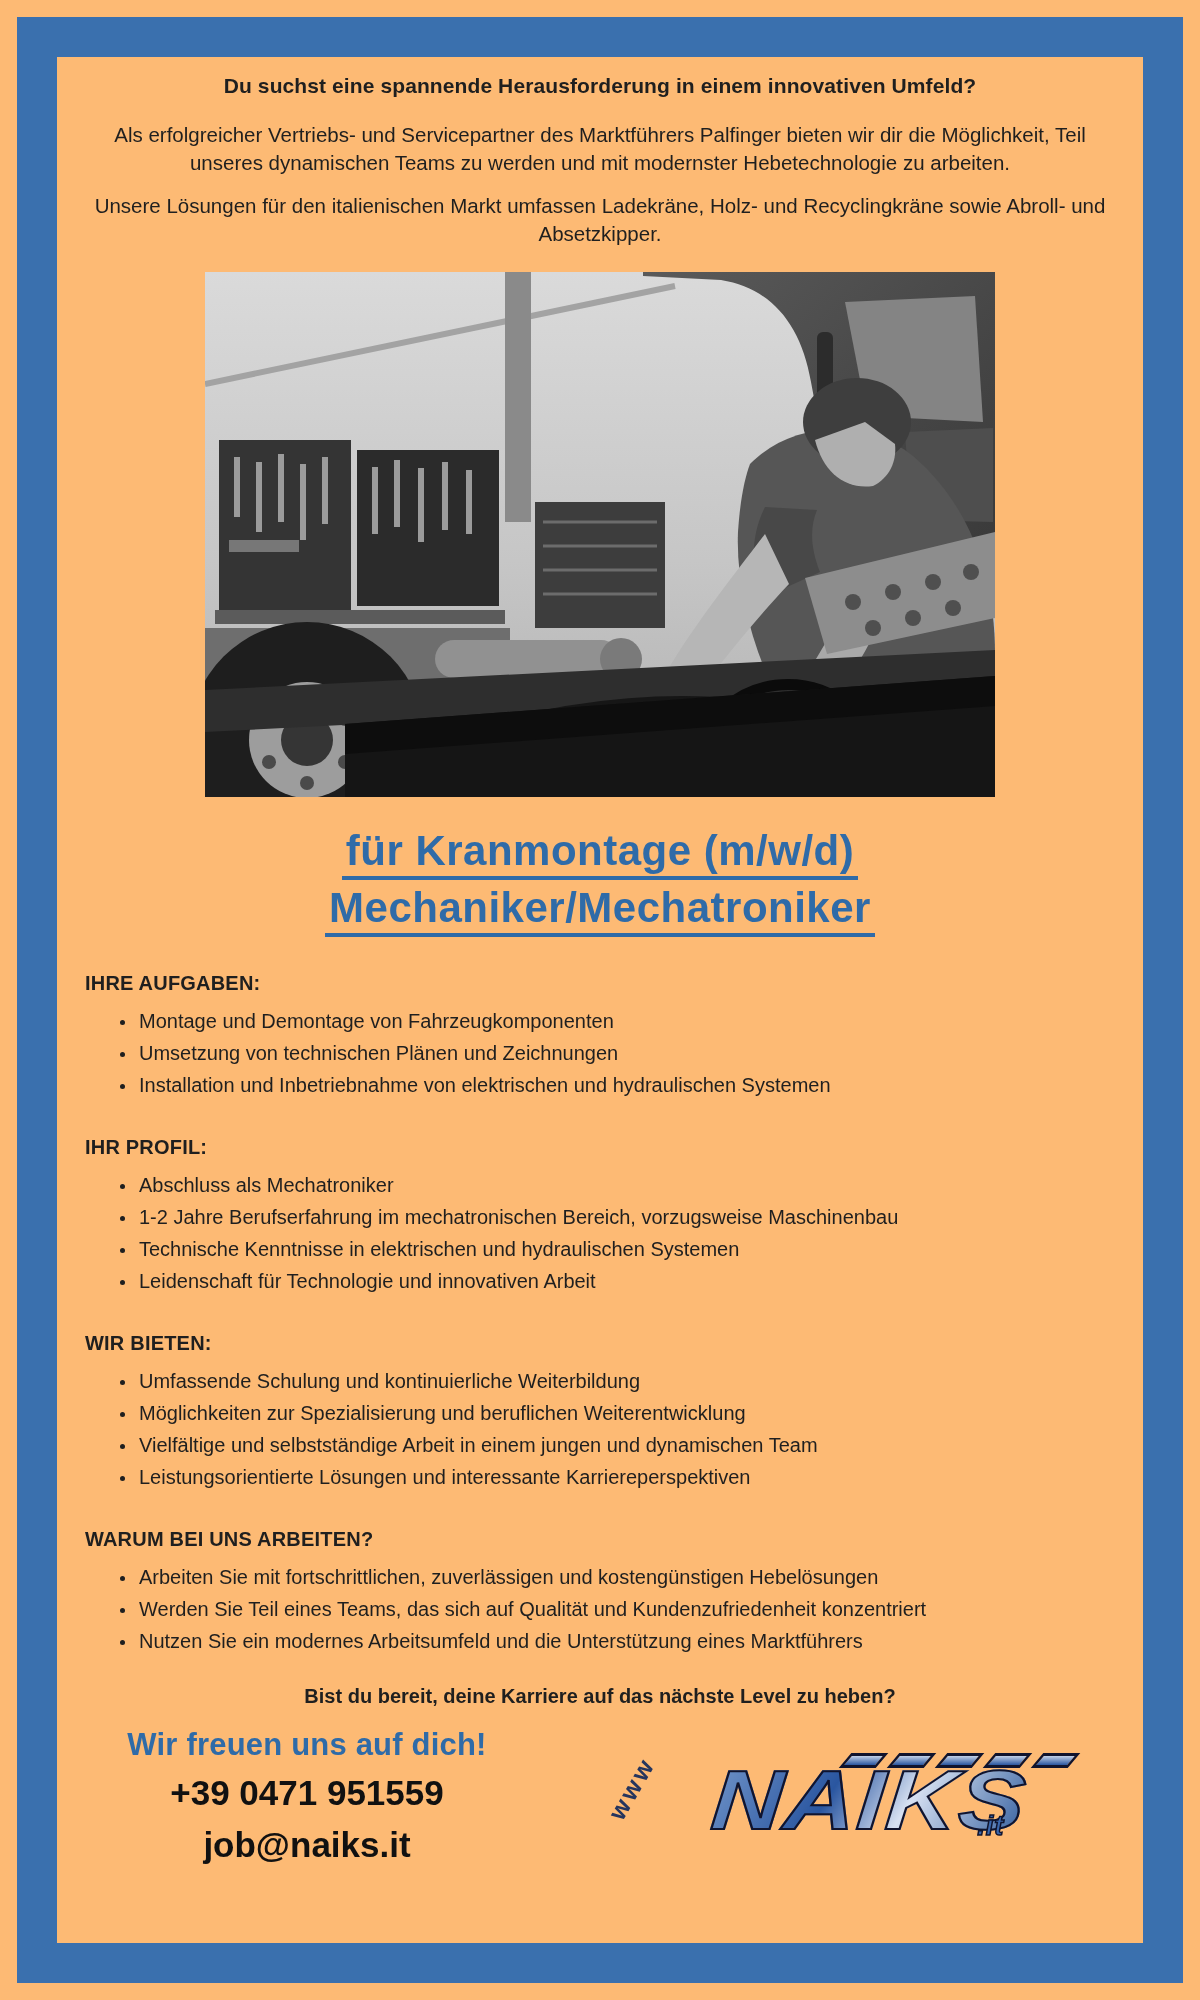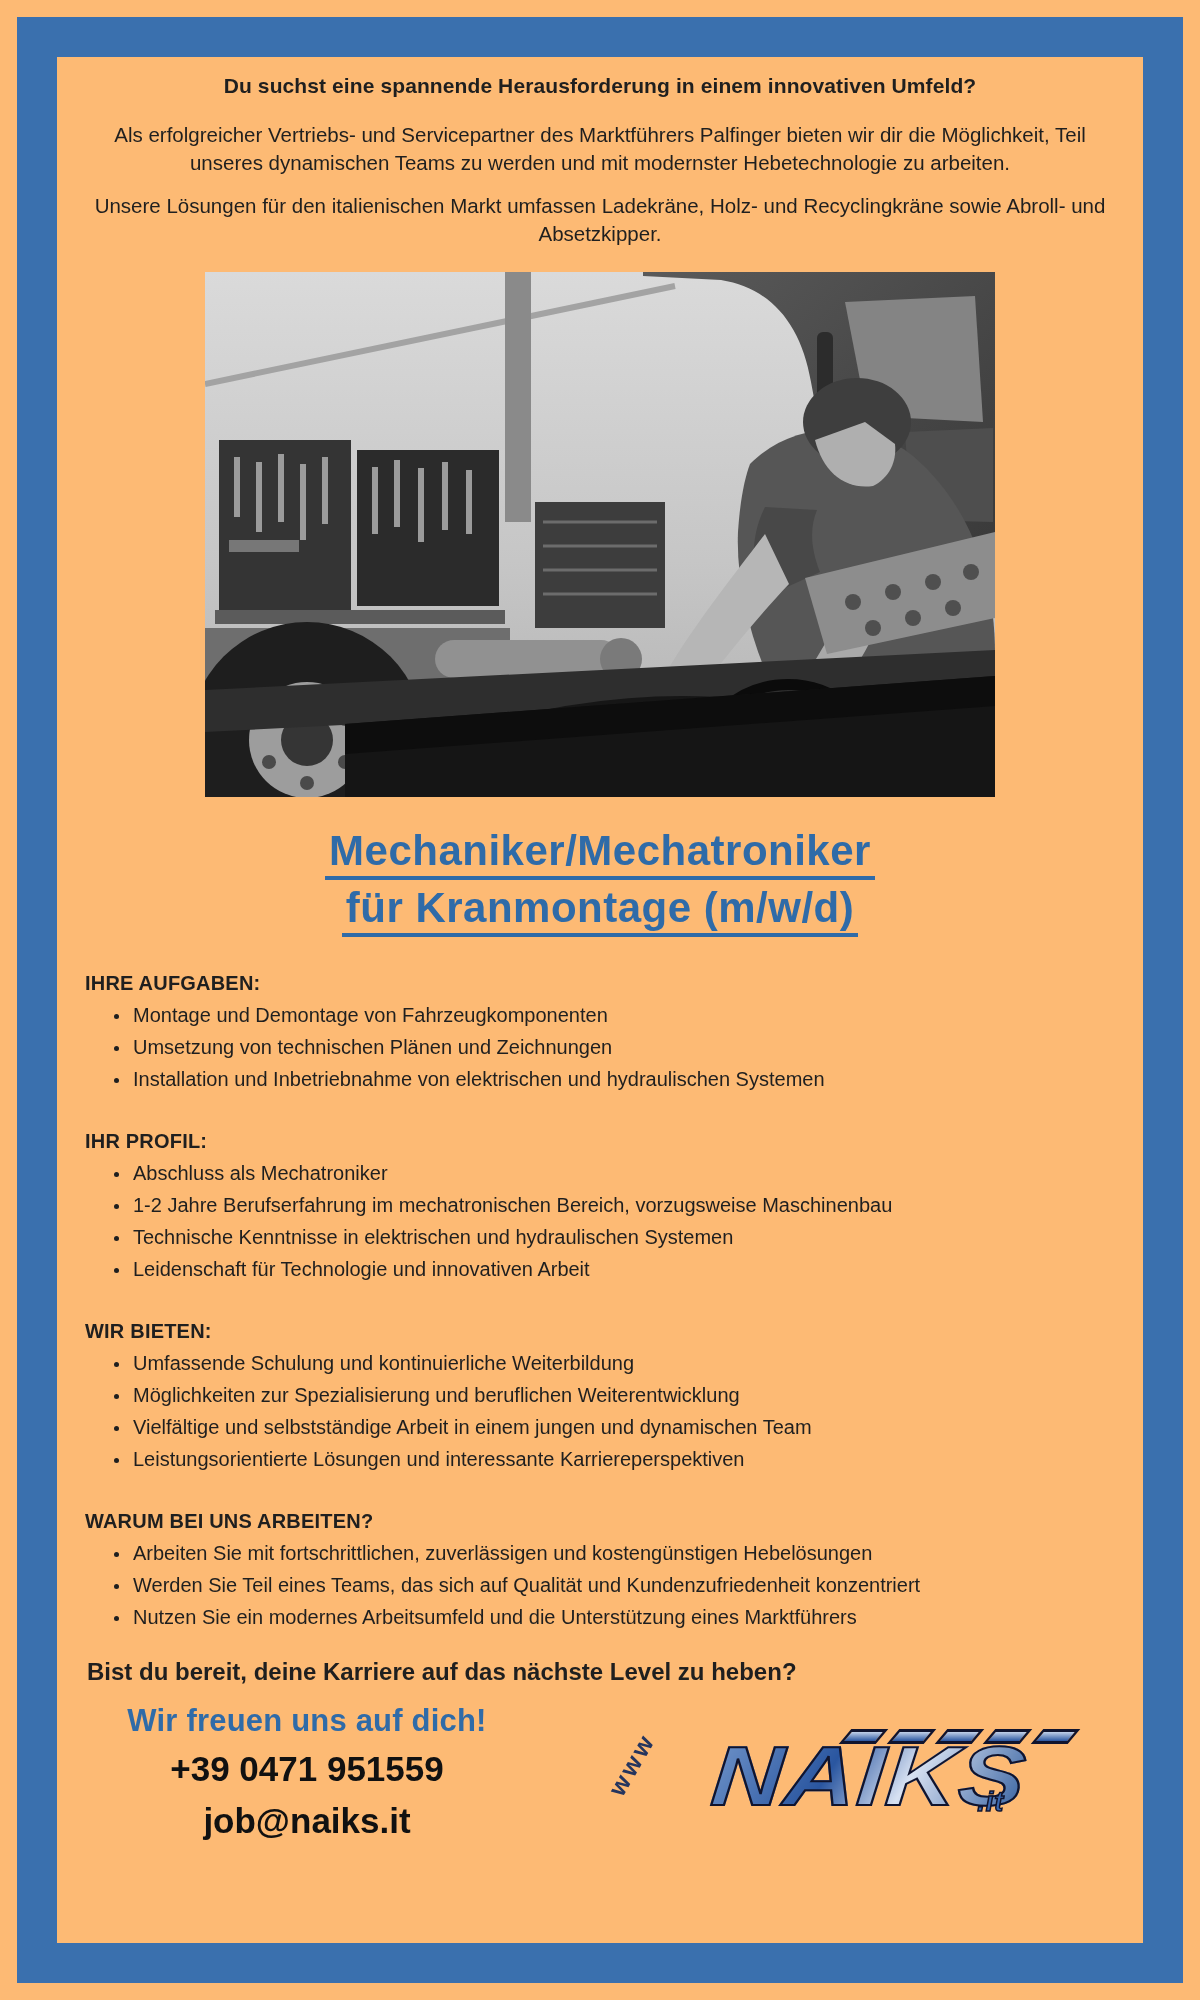--- a/index.html
+++ b/index.html
@@ -39,25 +39,25 @@
   }
   .jt-line{display:block;}
   .jt-line span{
     display:inline-block;border-bottom:4px solid var(--accent-blue);
     padding:0 4px 1px;line-height:48px;
   }
   .section{margin:0 28px;font-size:20px;}
   .section h2{
     margin:30px 0 0;font-size:20px;font-weight:bold;line-height:32px;letter-spacing:.2px;
   }
-  .section ul{margin:0;padding:0 0 0 46px;}
+  .section ul{margin:6px;padding:0 0 0 46px;}
   .section li{line-height:32px;padding-left:2px;}
   .section li::marker{font-size:.85em;}
   .cta-question{
-    margin:26px 30px 0;font-size:24px;font-weight:bold;line-height:26px;
+    margin:26px 30px 0;text-align:center;font-size:20px;font-weight:bold;line-height:26px;
   }
   .footer{display:flex;margin-top:14px;}
   .contact{width:480px;margin-left:10px;text-align:center;}
   .closing{
     margin:0;font-size:31px;font-weight:bold;color:var(--accent-blue);
     line-height:44px;letter-spacing:.2px;
   }
   .phone{margin:0;font-size:35px;font-weight:bold;line-height:52px;color:#111;}
   .email{margin:0;font-size:35px;font-weight:bold;line-height:52px;color:#111;}
   .logo{
@@ -208,22 +208,22 @@
           <circle cx="748" cy="336" r="8"></circle>
         </g>
         <path d="M520,436 C556,404 612,406 642,434" stroke="#0b0b0b" stroke-width="11" fill="none"></path>
         <path d="M300,452 C380,430 470,424 540,432" stroke="#161616" stroke-width="9" fill="none"></path>
         <path d="M140,452 L790,404 L790,525 L140,525 Z" fill="#151515"></path>
         <path d="M140,452 L790,404 L790,434 L140,482 Z" fill="#0d0d0d"></path>
       </g>
     </svg>
 
     <h1 class="job-title">
+      <span class="jt-line"><span>für Kranmontage (m/w/d)</span></span>
       <span class="jt-line"><span>Mechaniker/Mechatroniker</span></span>
-      <span class="jt-line"><span>für Kranmontage (m/w/d)</span></span>
     </h1>
 
     <div class="section">
       <h2>IHRE AUFGABEN:</h2>
       <ul>
         <li>Montage und Demontage von Fahrzeugkomponenten</li>
         <li>Umsetzung von technischen Plänen und Zeichnungen</li>
         <li>Installation und Inbetriebnahme von elektrischen und hydraulischen Systemen</li>
       </ul>
     </div>

